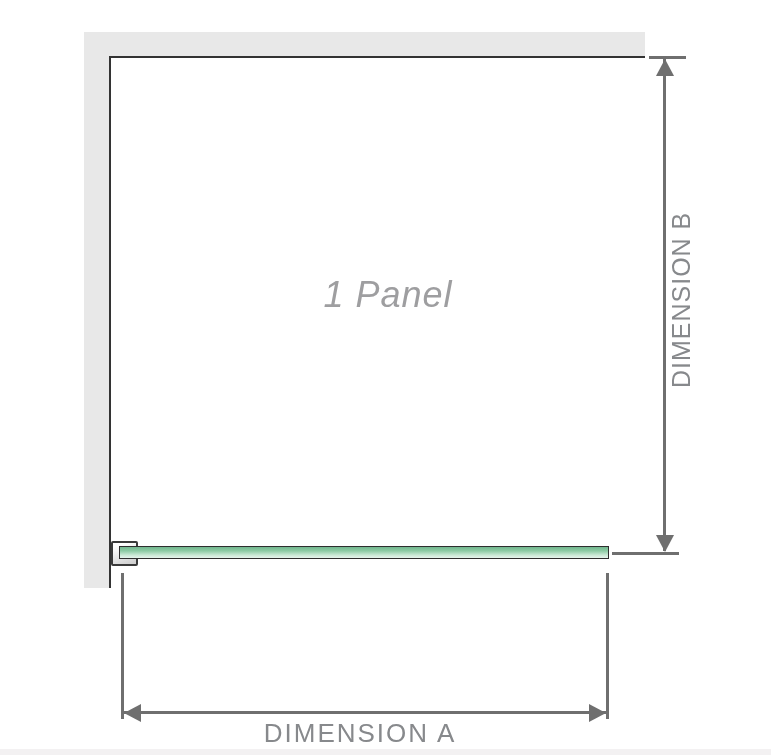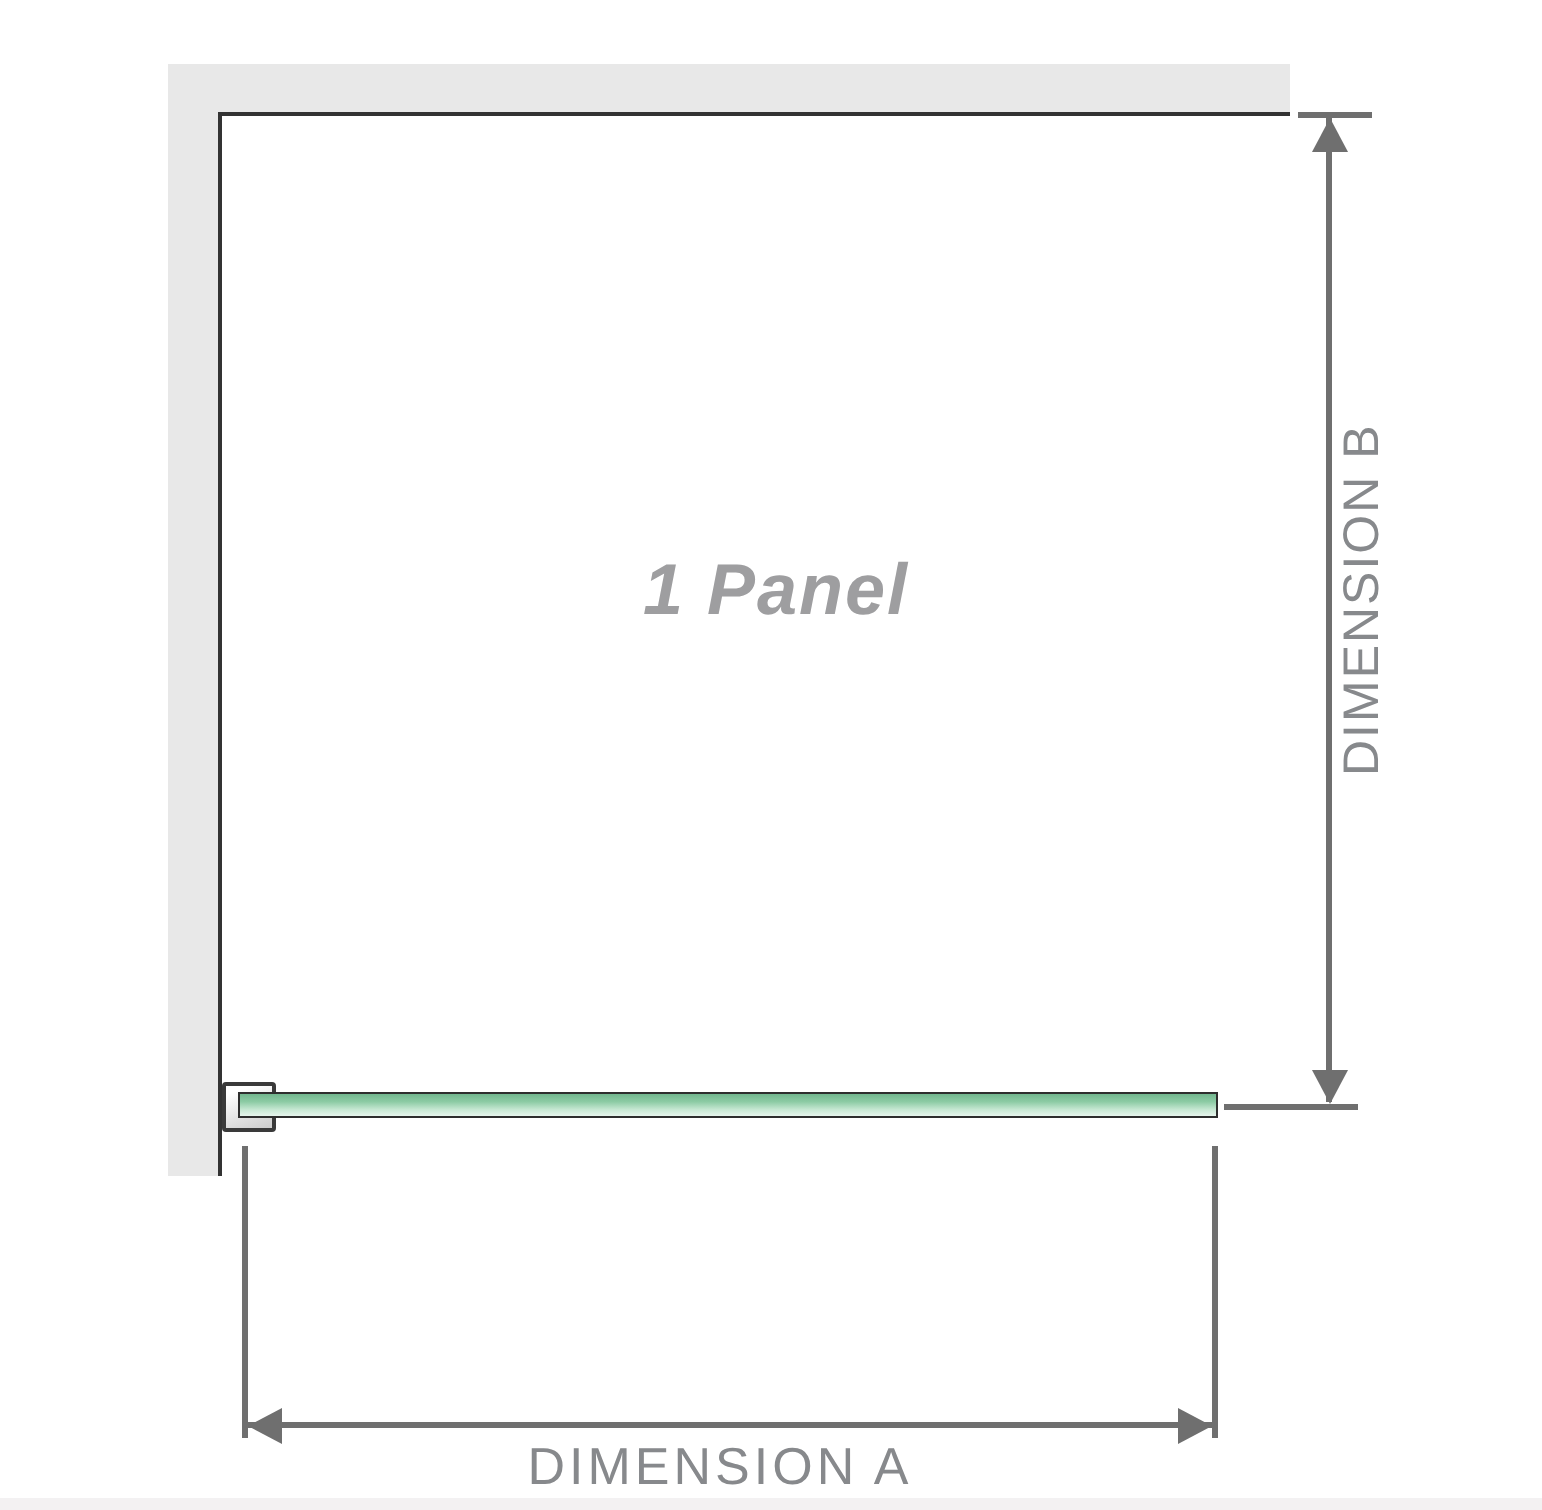--- a/index.html
+++ b/index.html
@@ -20,21 +20,21 @@
 
   
   .frame-line { background: #333333; }
   .frame-top  { left: 110px; top: 56px;  width: 535px; height: 2px; }
   .frame-left { left: 109px; top: 56px;  width: 2px;   height: 532px; }
 
   
   .panel-title {
     left: 288px; top: 276px; width: 200px; height: 40px;
     line-height: 38px; text-align: center;
-    font-size: 36px; font-weight: bold; font-style: italic;
+    font-size: 36px; font-weight: normal; font-style: italic;
     color: #9e9ea0; letter-spacing: 1px;
   }
 
   
   .bracket {
     left: 111px; top: 541px; width: 27px; height: 25px;
     box-sizing: border-box;
     border: 2px solid #3a3a3a; border-radius: 2px;
     background: linear-gradient(160deg, #ffffff 15%, #cccccc 100%);
   }

